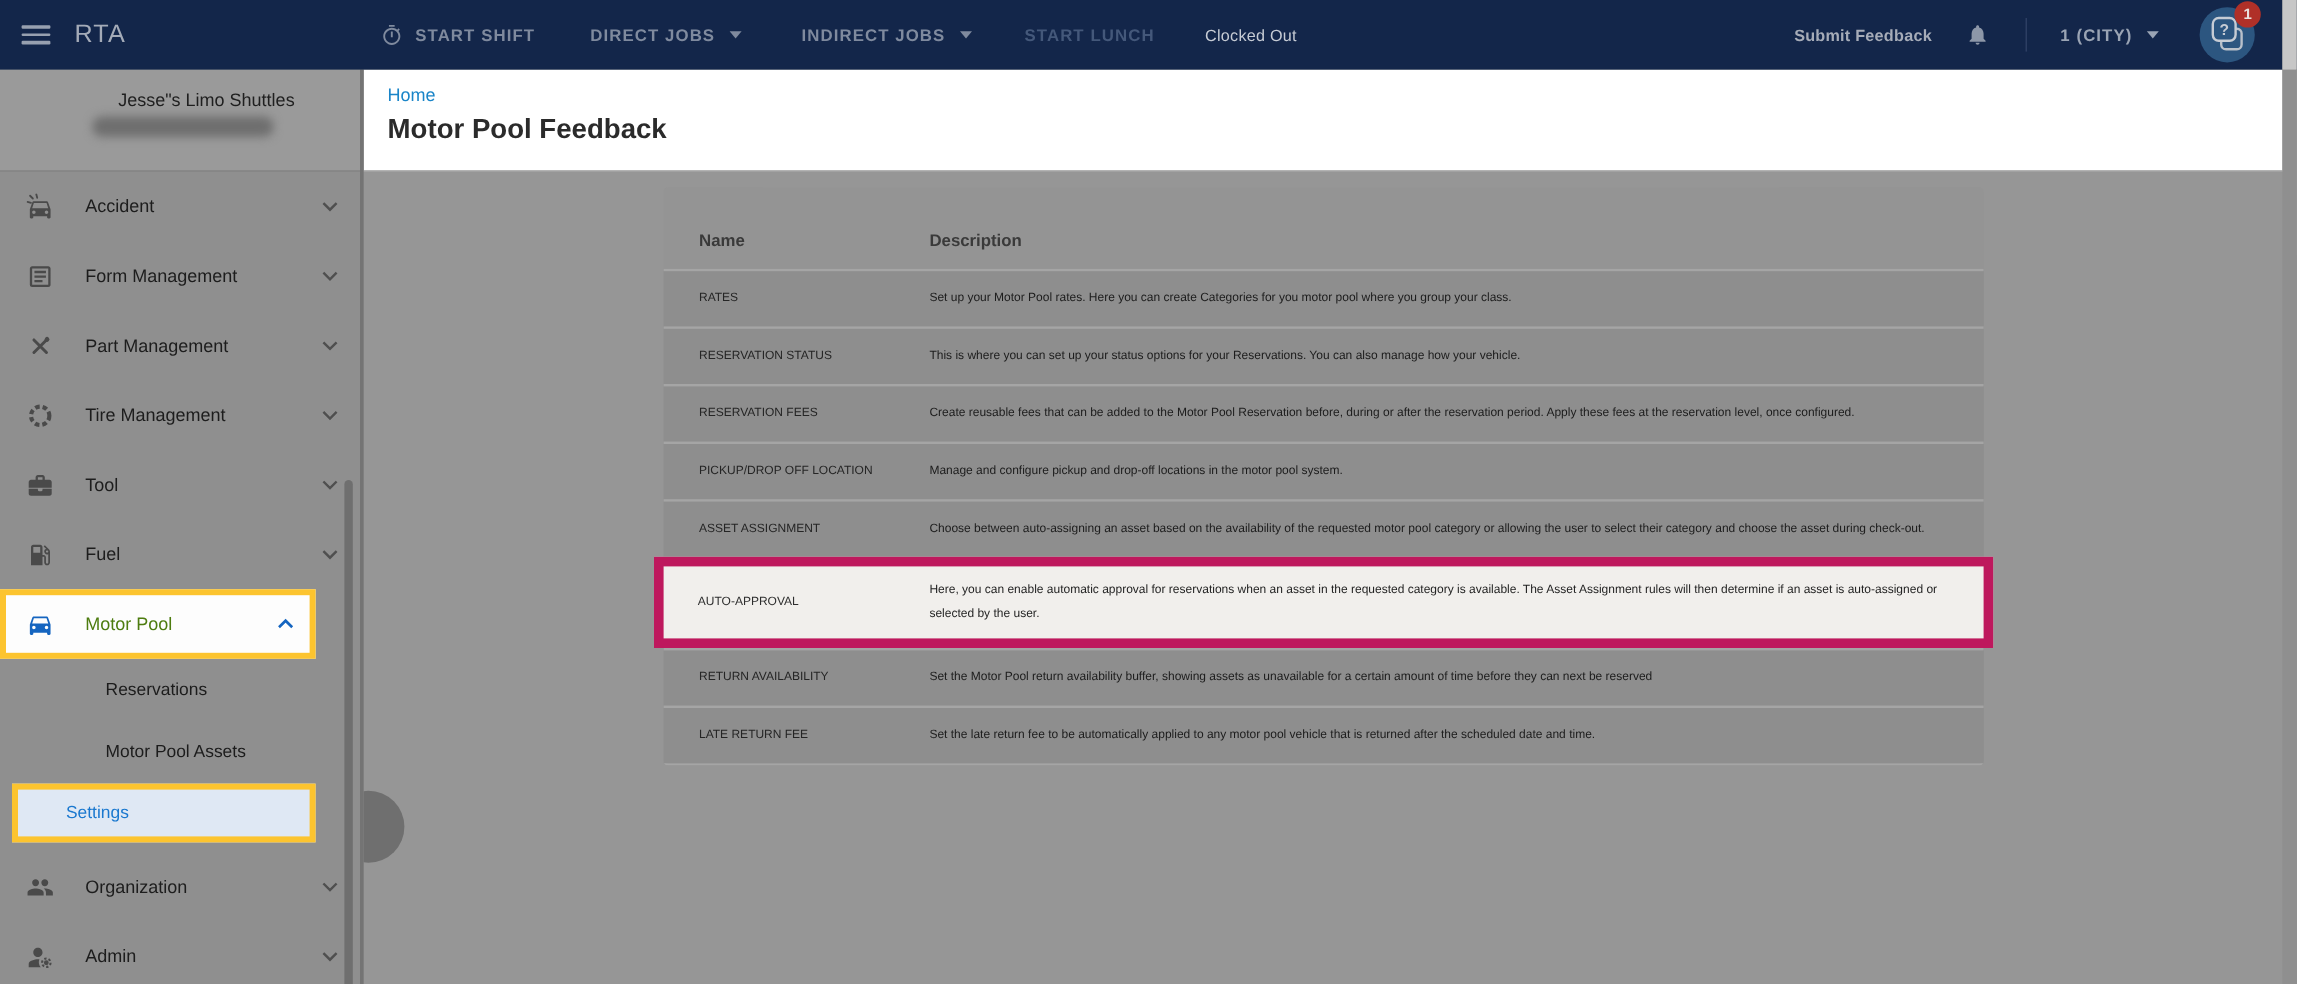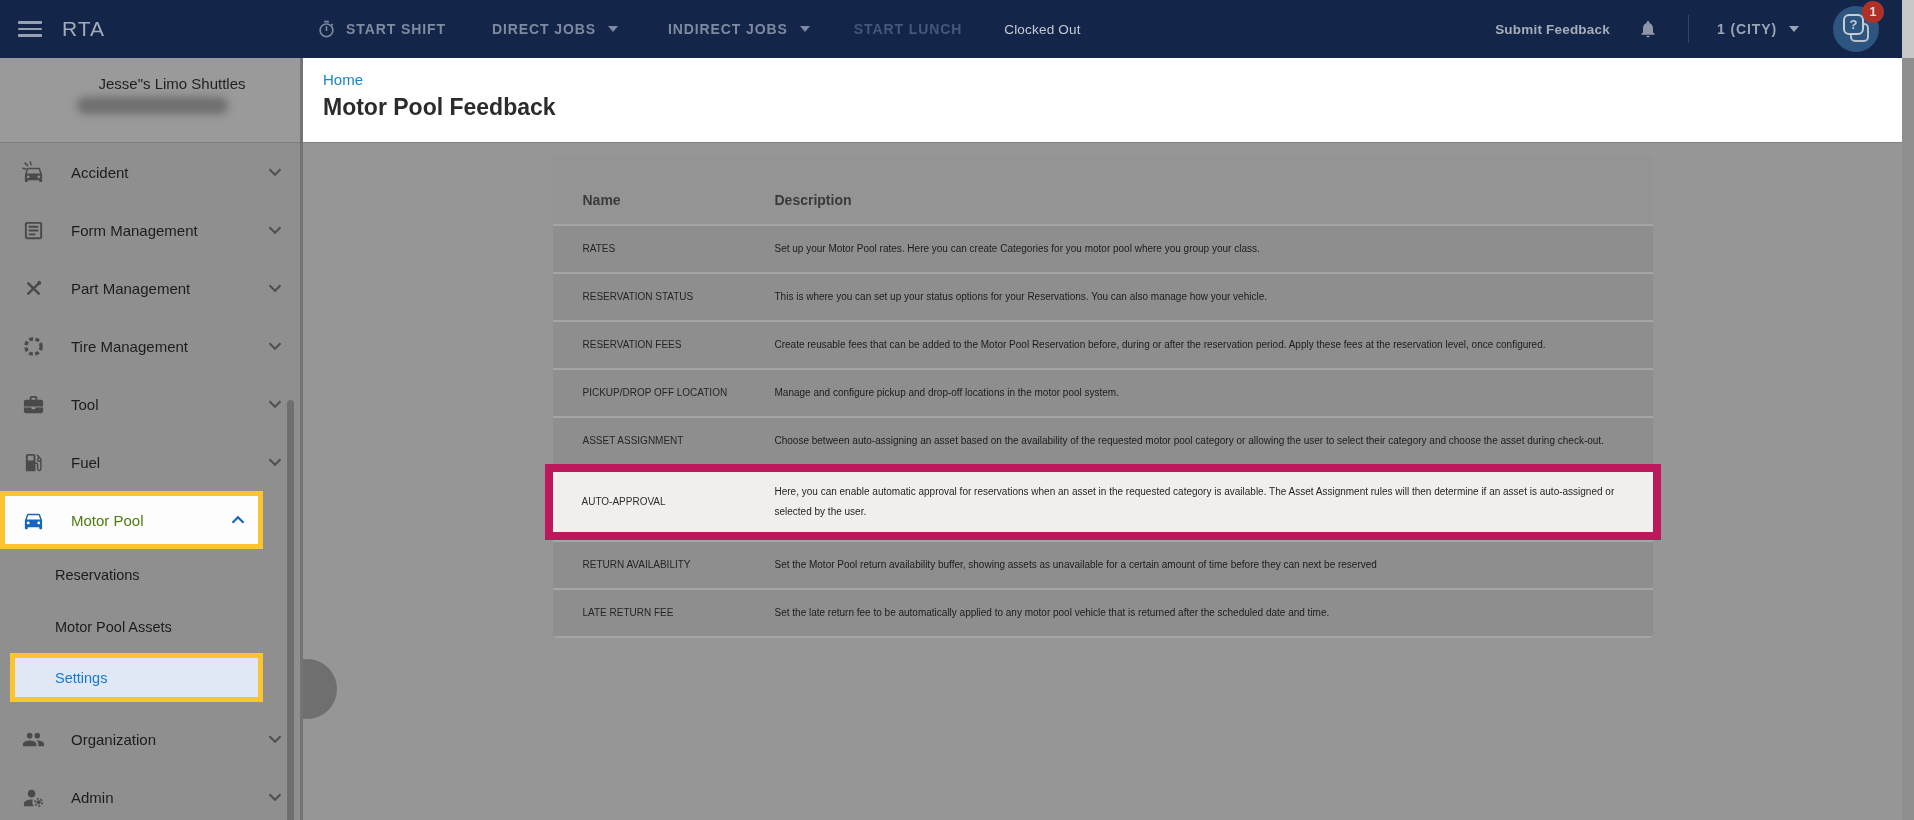--- a/index.html
+++ b/index.html
@@ -56,21 +56,21 @@
   .redact { position:absolute; left:77px; top:39px; width:151px; height:17px;
     background:#6e6e6e; border-radius:8px; filter:blur(4px); }
   .item { height:58px; display:flex; align-items:center; padding:0 14px 0 22px; cursor:pointer; }
   .item .icn { width:23px; height:23px; fill:#4a4a4a; flex:none; }
   .item .lbl { margin-left:26px; font-size:15px; color:#1d1d1d; flex:1; }
   .chev { flex:none; display:flex; }
   .mp-box { height:58px; margin-right:37px; border:5px solid #fcc42f; background:#fdfdfd;
     display:flex; align-items:center; padding:0 9px 0 17px; cursor:pointer; }
   .mp-box .icn { width:23px; height:23px; fill:#1565c0; flex:none; }
   .mp-box .lbl { margin-left:26px; font-size:15px; color:#4d7c0f; flex:1; }
-  .sub-item { height:52px; display:flex; align-items:center; padding-left:55px;
+  .sub-item { height:52px; display:flex; align-items:center; padding-left:88px;
     font-size:14.5px; color:#1c1c1c; cursor:pointer; }
   .settings-box { height:49px; margin:0 37px 0 10px; border:5px solid #fcc42f; background:#dfe8f4;
     display:flex; align-items:center; padding-left:40px; font-size:14.5px; color:#1a78cf; cursor:pointer; }
   .org-gap { margin-top:8px; }
   .side-thumb { position:absolute; right:6px; top:342px; width:7px; height:478px;
     background:#6f6f6f; border-radius:4px; }
   .beacon { position:absolute; left:277px; top:659px; width:60px; height:60px;
     border-radius:50%; background:#6f6f6f; z-index:1; }
 
   

